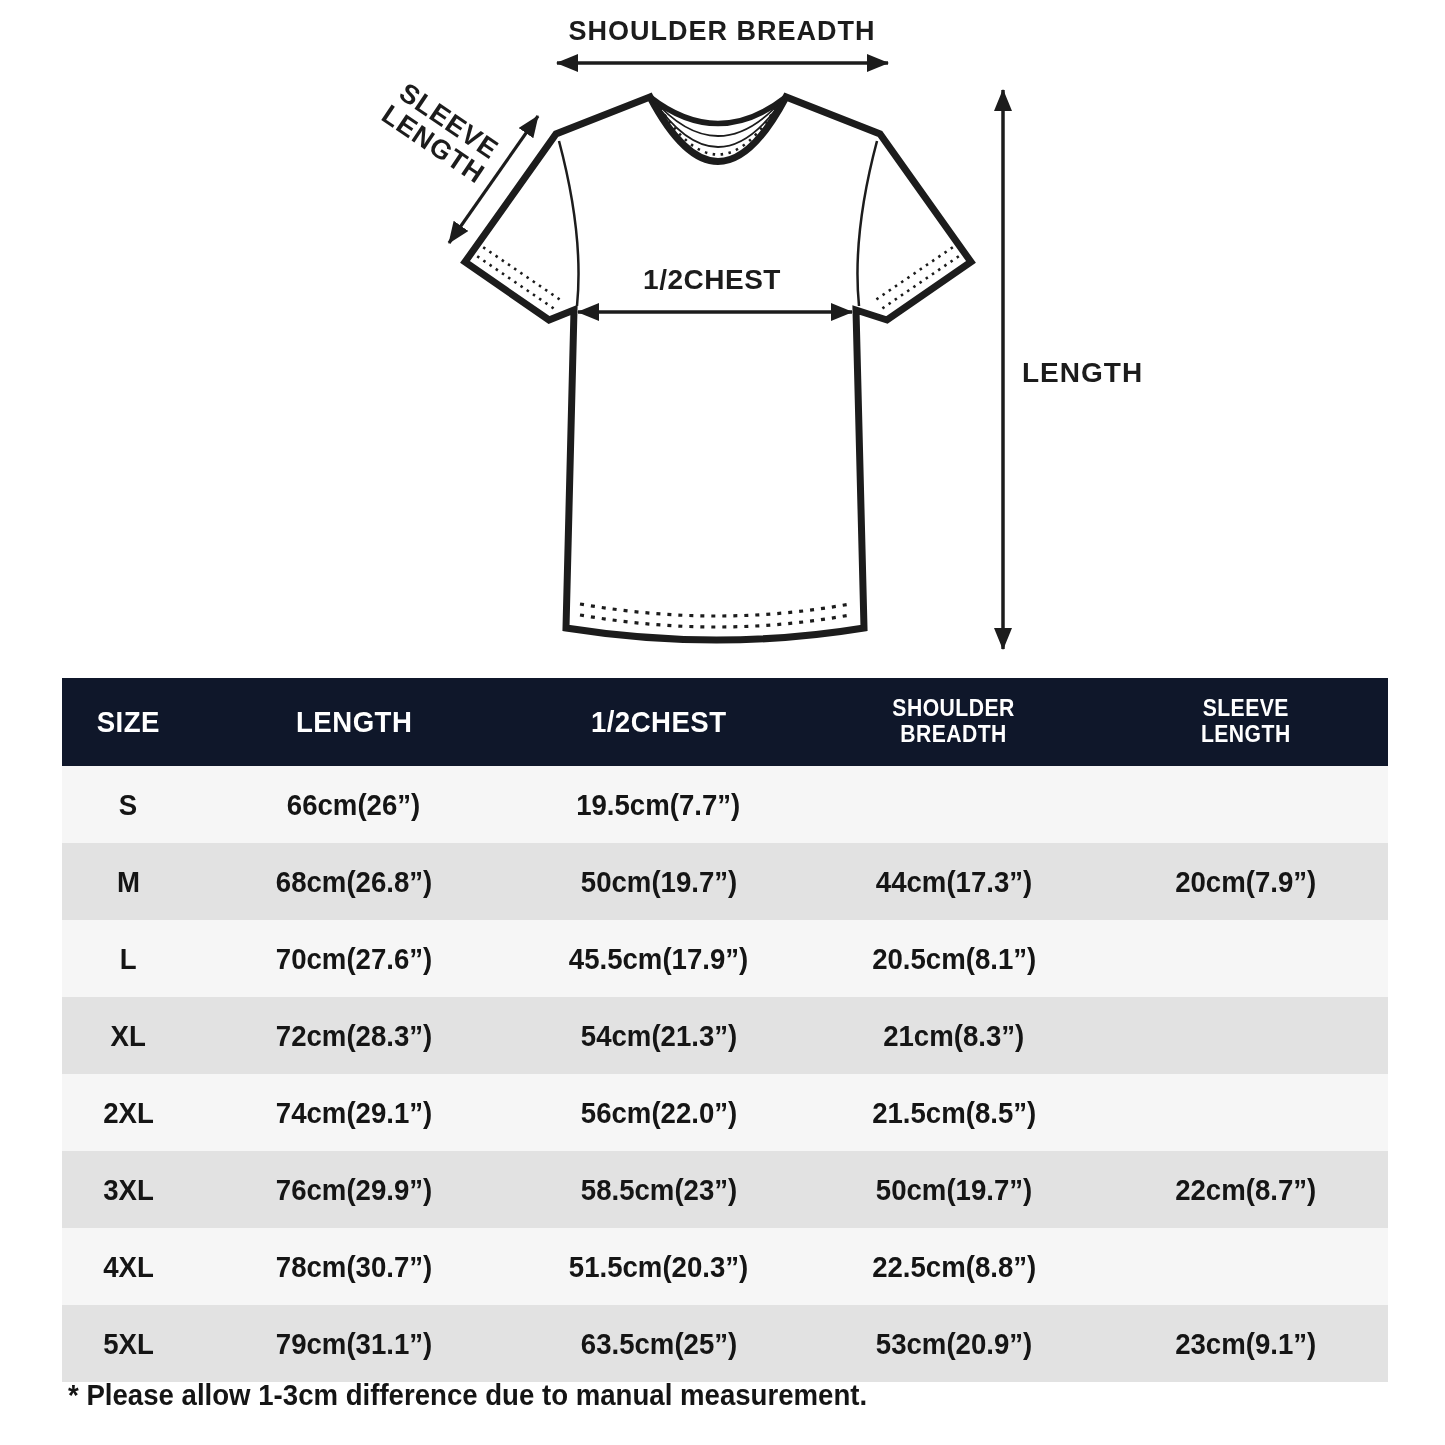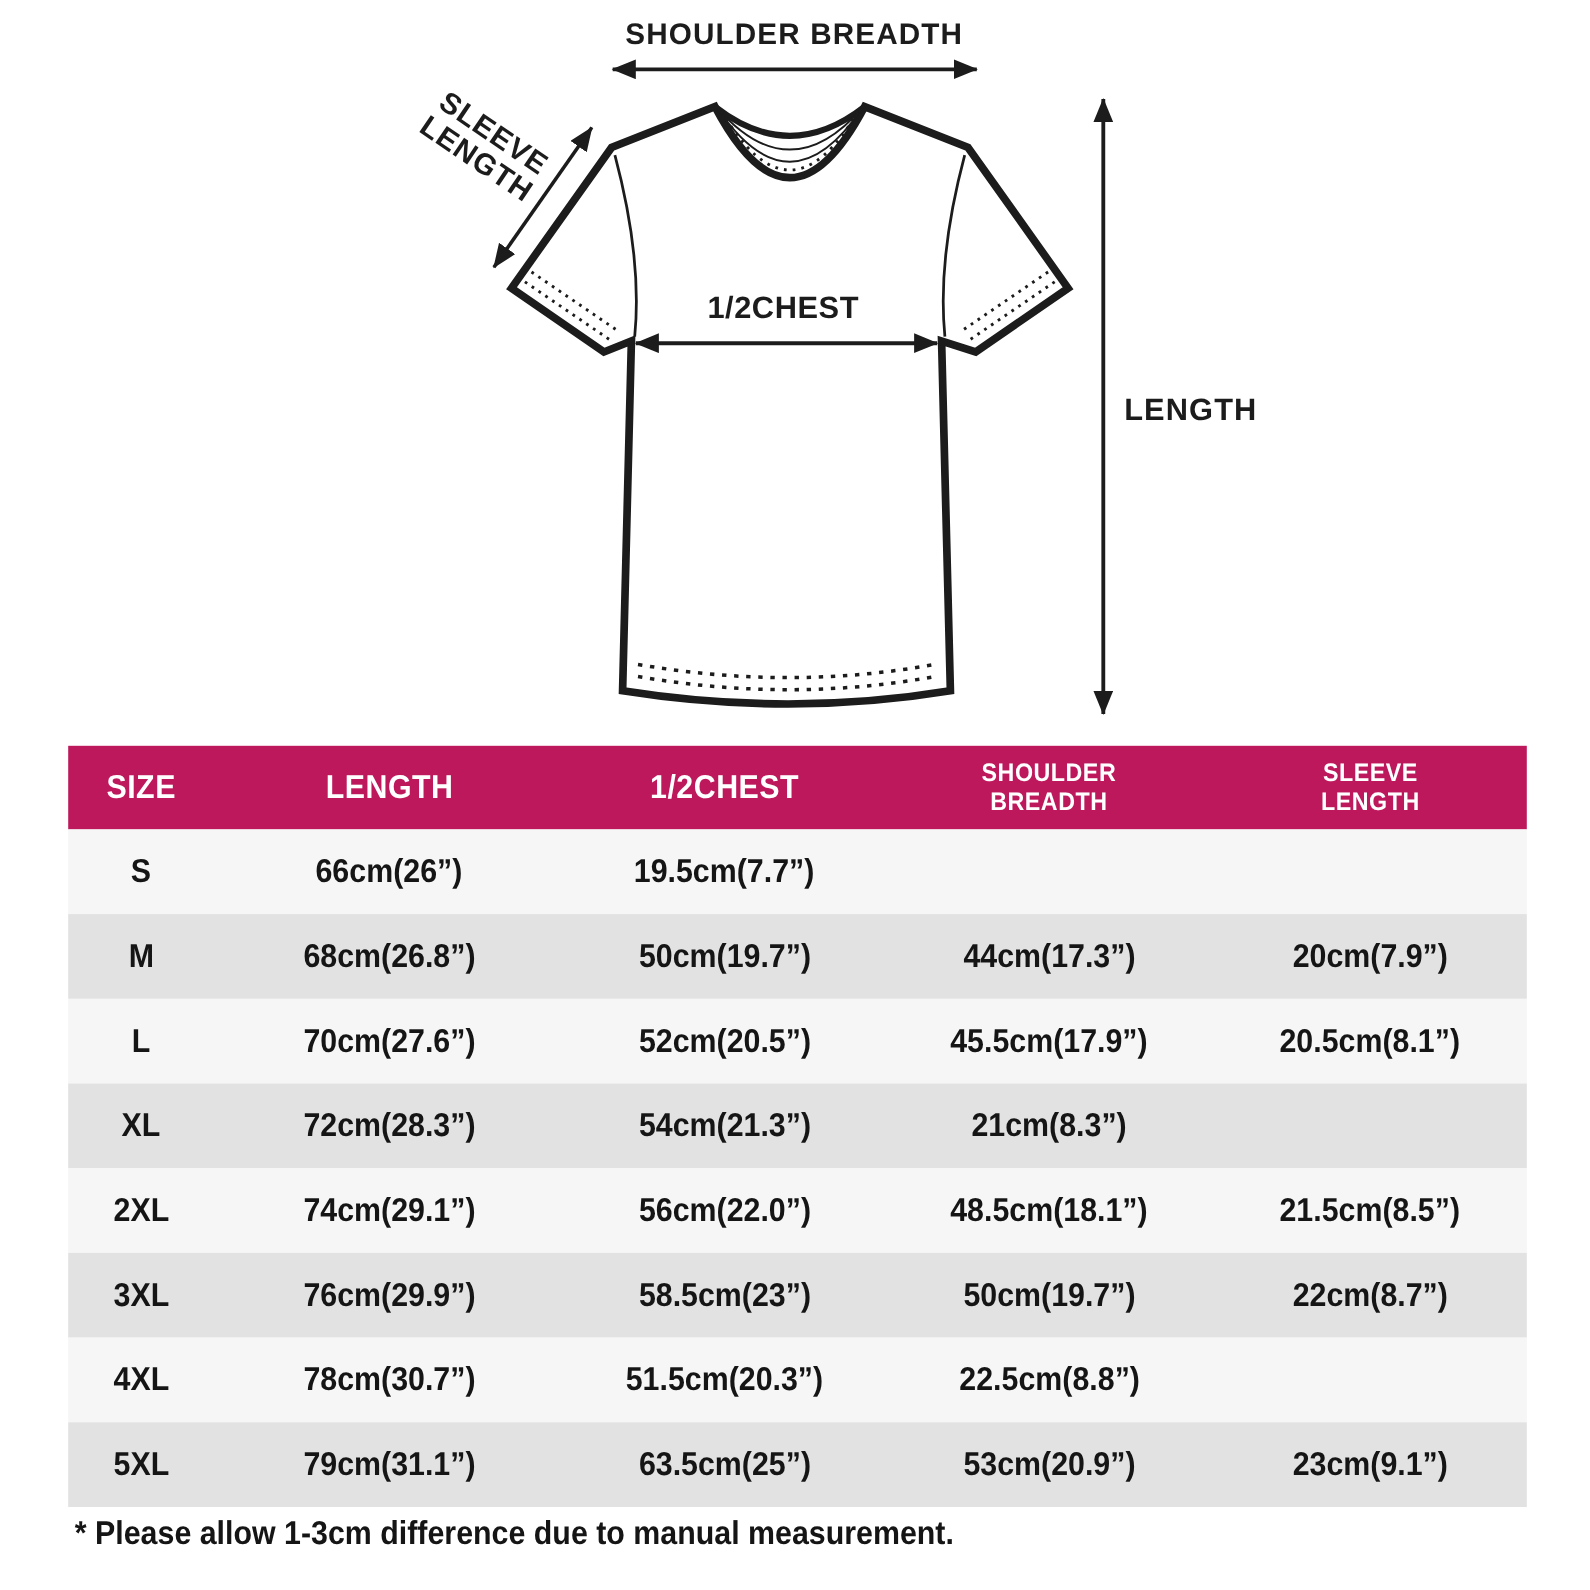--- a/index.html
+++ b/index.html
@@ -20,21 +20,21 @@
     font-size:27px; line-height:1.05; text-align:center;
   }
   .dlabel.chest { left:712px; top:264px; transform:translateX(-50%); font-size:28px; letter-spacing:0.5px; }
   .dlabel.length { left:1022px; top:373px; transform:translateY(-50%); font-size:28px; }
   
   .size-table { position:absolute; left:62px; top:678px; width:1326px; }
   .thead, .trow {
     display:grid; grid-template-columns:10% 24% 22% 22.5% 21.5%;
     align-items:center;
   }
-  .thead { height:76px; background:#be185d; color:#ffffff; }
+  .thead { height:88px; background:#0f172a; color:#ffffff; }
   .trow  { height:77px; }
   .tbody .trow:nth-child(odd)  { background:#f6f6f6; }
   .tbody .trow:nth-child(even) { background:#e2e2e2; }
   .td { text-align:center; }
   .cx { display:inline-block; transform:scaleX(0.92); white-space:nowrap; }
   .h1line { font-size:30px; font-weight:700; letter-spacing:0.5px; }
   .h2line { font-size:23px; font-weight:700; line-height:1.12; letter-spacing:0.5px; }
   .cellv  { font-size:30px; font-weight:700; }
   
   .footnote {
@@ -158,23 +158,20 @@
     </div>
 
     <div class="trow">
       <div class="td">
         <span class="cx cellv">L</span>
       </div>
       <div class="td">
         <span class="cx cellv">70cm(27.6”)</span>
       </div>
       <div class="td">
-        <span class="cx cellv">52cm(20.5”)</span>
-      </div>
-      <div class="td">
         <span class="cx cellv">45.5cm(17.9”)</span>
       </div>
       <div class="td">
         <span class="cx cellv">20.5cm(8.1”)</span>
       </div>
     </div>
 
     <div class="trow">
       <div class="td">
         <span class="cx cellv">XL</span>
@@ -192,23 +189,20 @@
 
     <div class="trow">
       <div class="td">
         <span class="cx cellv">2XL</span>
       </div>
       <div class="td">
         <span class="cx cellv">74cm(29.1”)</span>
       </div>
       <div class="td">
         <span class="cx cellv">56cm(22.0”)</span>
-      </div>
-      <div class="td">
-        <span class="cx cellv">48.5cm(18.1”)</span>
       </div>
       <div class="td">
         <span class="cx cellv">21.5cm(8.5”)</span>
       </div>
     </div>
 
     <div class="trow">
       <div class="td">
         <span class="cx cellv">3XL</span>
       </div>

